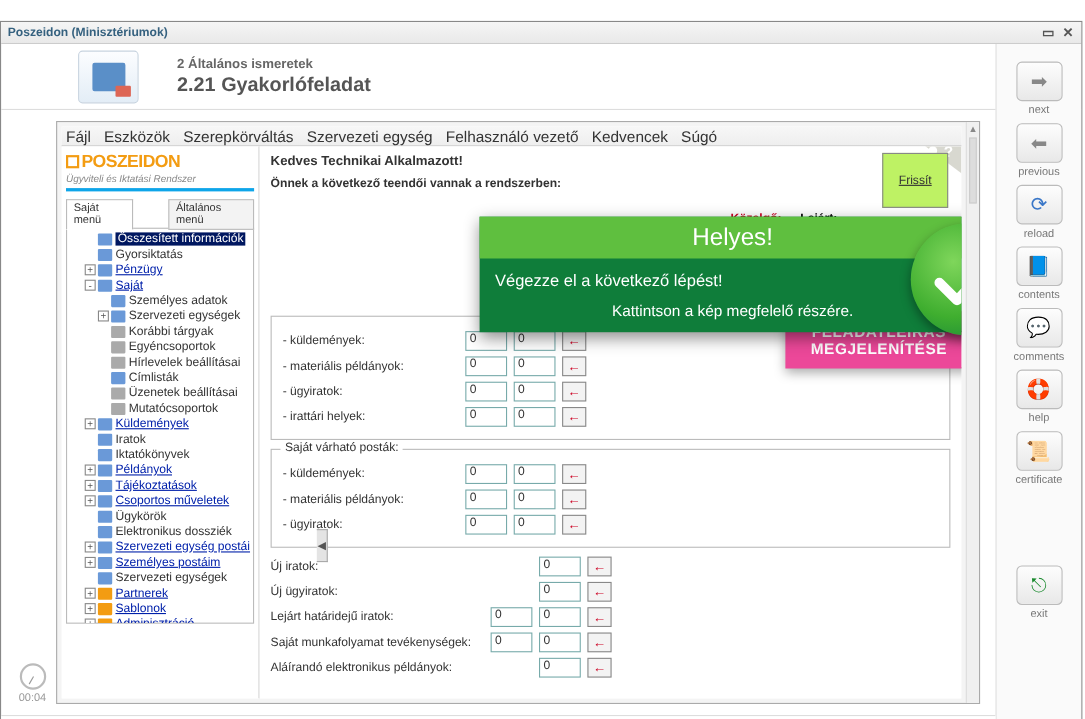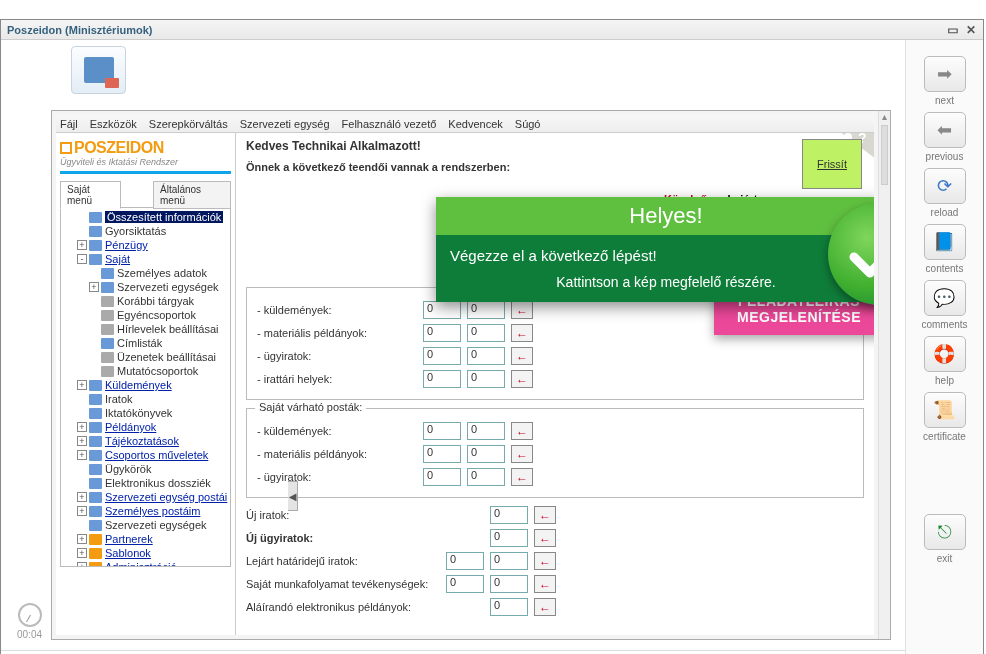--- a/index.html
+++ b/index.html
@@ -31,21 +31,21 @@
   .timer-clock .c::after{content:"";position:absolute;left:50%;top:50%;width:1px;height:8px;background:#999;transform-origin:top;transform:rotate(30deg);}
   .timer-clock .t{font-size:10px;margin-top:2px;}
   
   .stage{position:absolute;left:50px;top:90px;right:92px;bottom:30px;border:1px solid #aaa; overflow:hidden;background:#f4f4f4;}
   .stage-scroll{position:absolute;right:0;top:0;bottom:0;width:12px;background:#f0f0f0;border-left:1px solid #ddd;}
   .stage-scroll .thumb{height:60px;background:#ddd;border:1px solid #ccc;margin:2px;}
   .stage-scroll .arr{height:12px;text-align:center;color:#888;font-size:10px;}
   .collapse-handle{position:absolute;left:236px;top:370px;width:10px;height:30px;background:#e4e4e4;border:1px solid #aaa;border-left:none;display:flex;align-items:center;justify-content:center;color:#555;font-size:10px;cursor:pointer;}
   
   .inner{position:absolute;left:4px;top:4px;right:16px;bottom:4px;background:#fff; display:flex; flex-direction:column;}
-  .menubar{height:18px;background:linear-gradient(#f7f7f7,#eee);border-bottom:1px solid #ccc; display:flex; align-items:center; padding:0 4px; font-size:11px; color:#333;}
+  .menubar{height:18px;background:linear-gradient(#f7f7f7,#eee);border-bottom:1px solid #ccc; display:flex; align-items:center; padding:0 4px; font-size:14px; color:#333;}
   .menubar span{margin-right:12px; cursor:default;}
   .body{flex:1;display:flex; overflow:hidden;}
   .left{width:180px;border-right:1px solid #ccc;background:#fff; padding:6px 4px; overflow:hidden;}
   .logo{font-family: Verdana, sans-serif; font-weight:bold; font-size:16px; color:#f39c12; letter-spacing:-0.5px;}
   .logo .sq{display:inline-block;width:12px;height:12px;border:2px solid #f39c12;vertical-align:-1px;margin-right:2px;}
   .logo-sub{font-size:9px;color:#888;font-style:italic;border-bottom:3px solid #0ea5e9; padding-bottom:4px; margin-bottom:6px;}
   .tabs{display:flex;margin-top:4px;gap:32px;}
   .tab{border:1px solid #bbb; padding:2px 6px; font-size:10px; background:#f3f3f3; position:relative; top:1px; cursor:pointer;}
   .tab.active{background:#fff;border-bottom-color:#fff;}
   .tree{border:1px solid #bbb; height:360px; overflow:auto; padding:2px 16px; margin-top:-1px;}
@@ -95,20 +95,26 @@
   <div class="titlebar">
     <span>Poszeidon (Minisztériumok)</span>
     <span class="spacer"></span>
     <span class="tb-icon">▭</span>
     <span class="tb-icon">✕</span>
   </div>
 
   <div class="hdr-icon">
       <div class="doc"></div>
     </div>
+  <div class="hdr">
+    <div class="hdr-text">
+      <div class="sub">2 Általános ismeretek</div>
+      <div class="main">2.21 Gyakorlófeladat</div>
+    </div>
+  </div>
 
   <div class="rtoolbar">
     <div class="rbtn">
         <div class="bx">➡</div>
         <div class="lbl">next</div>
       </div>
     <div class="rbtn">
         <div class="bx">⬅</div>
         <div class="lbl">previous</div>
       </div>
@@ -407,21 +413,21 @@
           </div>
 
           <div id="lowerrows">
               <div class="row">
                 <div class="lbl" style="width: 200px;">Új iratok:</div>
                 <div style="width: 44px;"></div>
                 <div class="nbox">0</div>
                 <div class="arrowbtn">←</div>
               </div>
               <div class="row">
-                <div class="lbl" style="width: 200px; font-weight: bold;">Új ügyiratok:</div>
+                <div class="lbl" style="width: 200px;">Új ügyiratok:</div>
                 <div style="width: 44px;"></div>
                 <div class="nbox">0</div>
                 <div class="arrowbtn">←</div>
               </div>
               <div class="row">
                 <div class="lbl" style="width: 200px;">Lejárt határidejű iratok:</div>
                 <div class="nbox">0</div>
                 <div class="nbox">0</div>
                 <div class="arrowbtn">←</div>
               </div>

